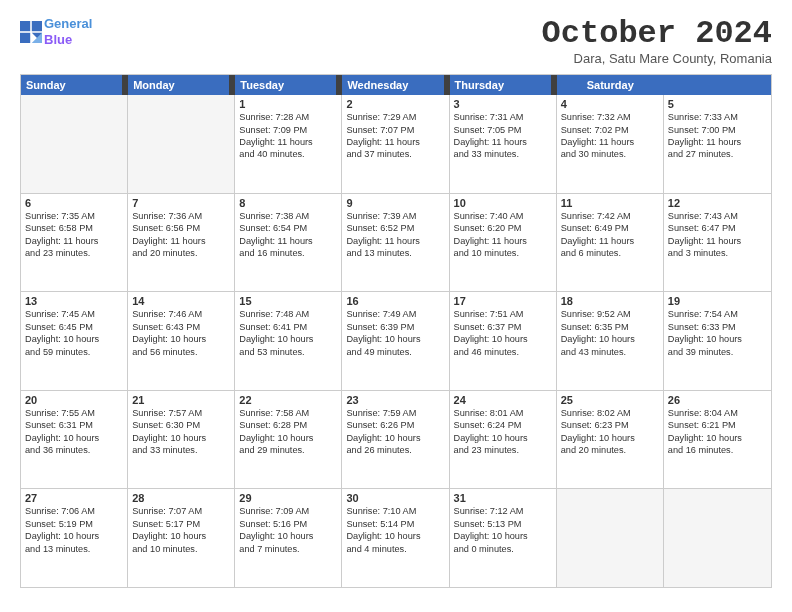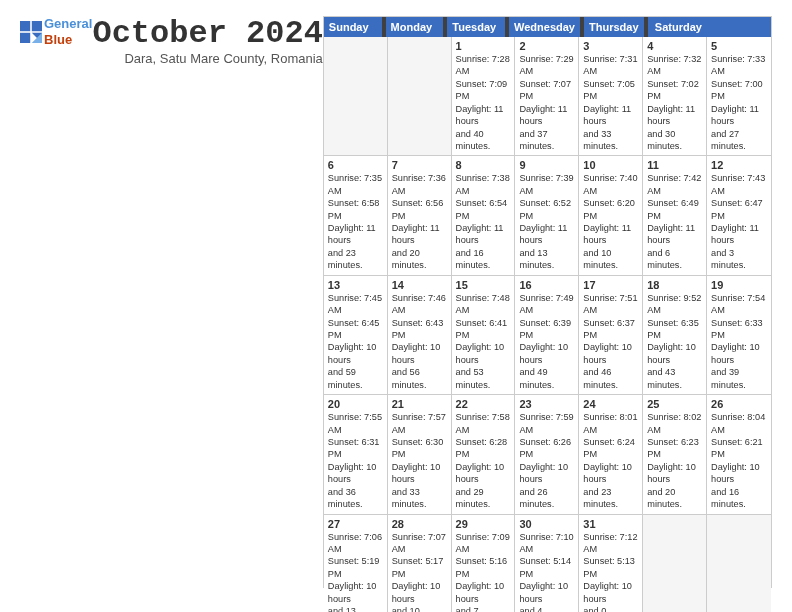--- a/index.html
+++ b/index.html
@@ -8,20 +8,21 @@
       background: #fff;
       width: 792px;
       height: 612px;
       overflow: hidden;
     }
     .page {
       width: 792px;
       height: 612px;
       padding: 16px 20px 24px 20px;
       display: flex;
+      flex-direction: column;
     }
     .header {
       display: flex;
       align-items: flex-start;
       justify-content: space-between;
       margin-bottom: 8px;
     }
     .logo {
       display: flex;
       align-items: center;
@@ -64,21 +65,21 @@
     .cal-header {
       display: grid;
       grid-template-columns: repeat(7, 1fr);
       background: #3a6dbf;
     }
     .cal-header-cell {
       color: #fff;
       font-size: 11px;
       font-weight: bold;
       padding: 4px 5px;
-      border-right: 4px solid #404040;
+      border-right: 6px solid #404040;
       text-align: left;
     }
     .cal-header-cell:last-child { border-right: none; text-align: center; }
     .cal-body {
       flex: 1;
       display: flex;
       flex-direction: column;
     }
     .cal-row {
       display: grid;
@@ -116,21 +117,21 @@
     <div class="logo">
       <svg class="logo-icon" viewBox="0 0 28 28">
         <rect x="0" y="0" width="13" height="13" fill="#3a6dbf"></rect>
         <rect x="15" y="0" width="13" height="13" fill="#3a6dbf"></rect>
         <rect x="0" y="15" width="13" height="13" fill="#3a6dbf"></rect>
         <polygon points="15,15 28,15 28,28" fill="#3a6dbf"></polygon>
         <polygon points="15,28 28,15 28,28" fill="#7ab0e8"></polygon>
       </svg>
       <div class="logo-text">
         <div><span>General</span></div>
-        <div><span style="color:#c2410c">Blue</span></div>
+        <div><span style="color:#8b5cf6">Blue</span></div>
       </div>
     </div>
     <div class="title-area">
       <div class="month-title">October 2024</div>
       <div class="subtitle">Dara, Satu Mare County, Romania</div>
     </div>
   </div>
 
   <div class="calendar">
     <div class="cal-header">

